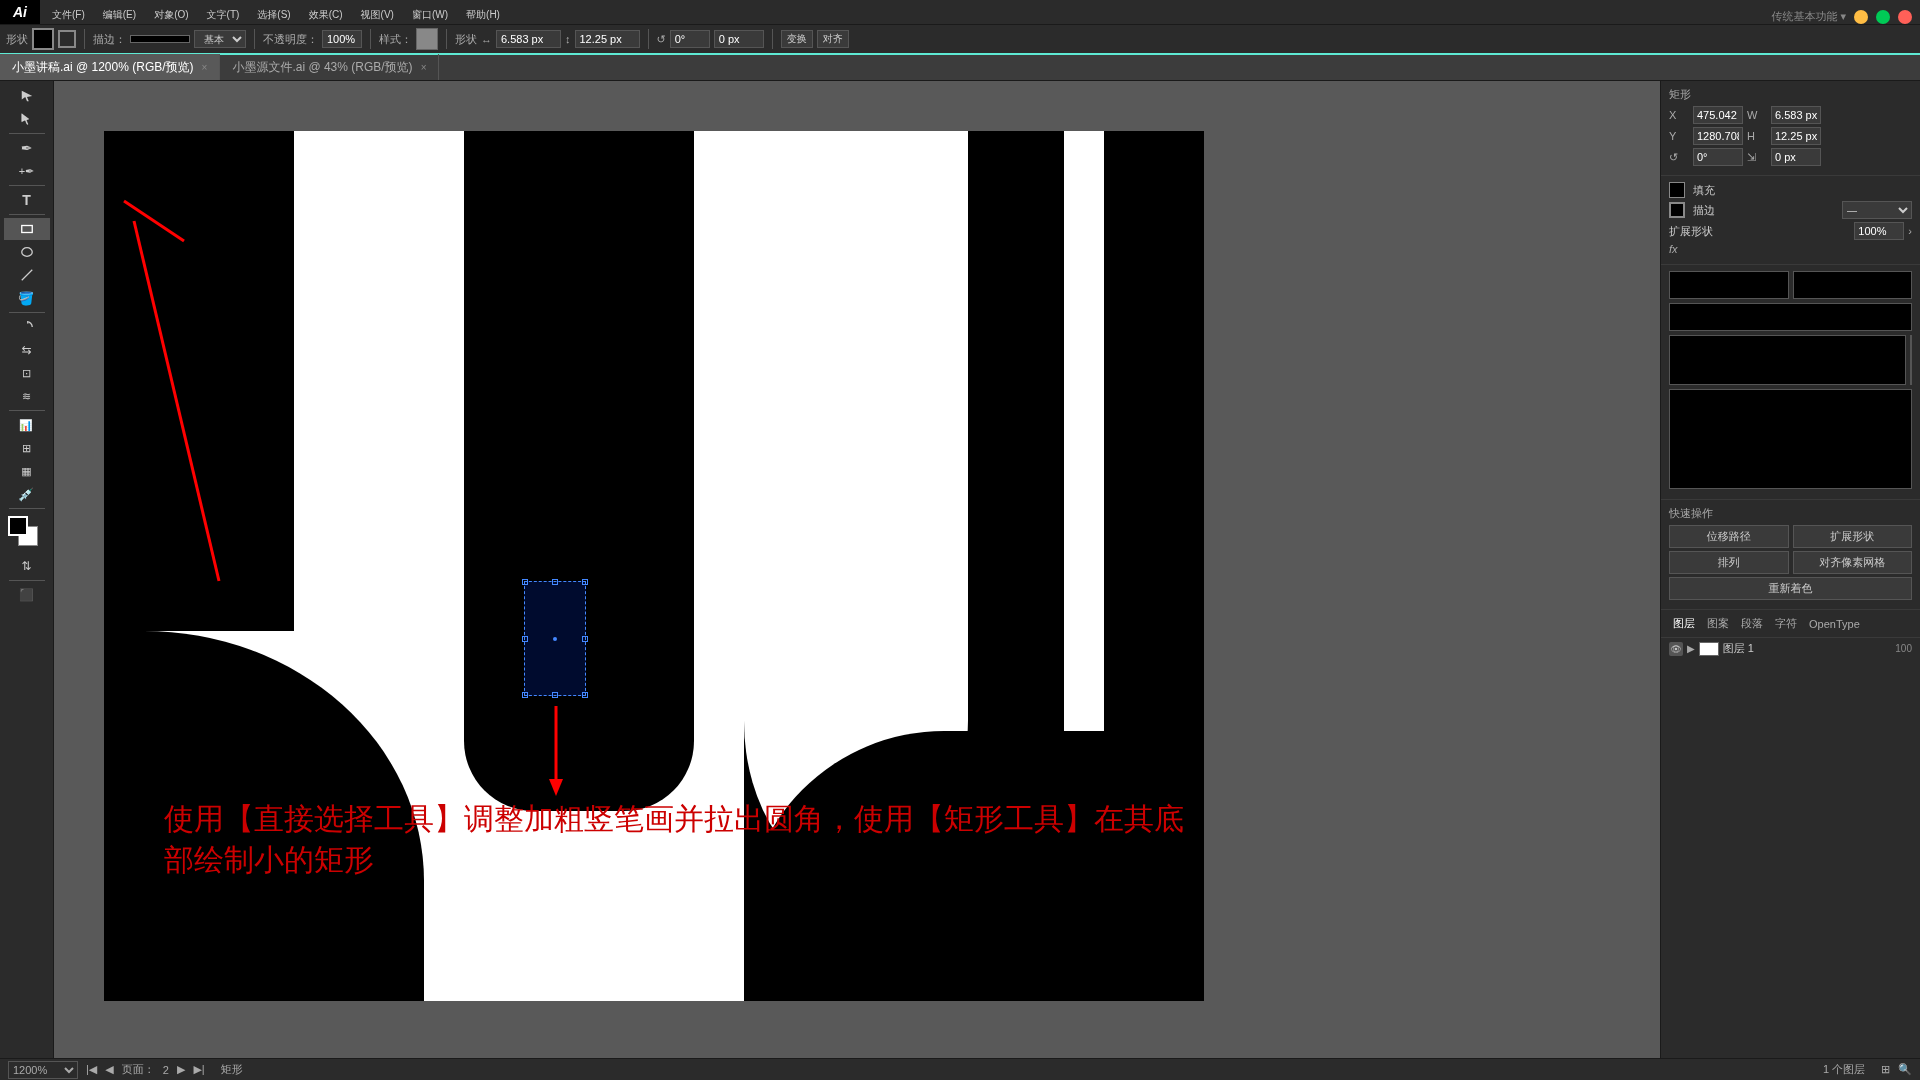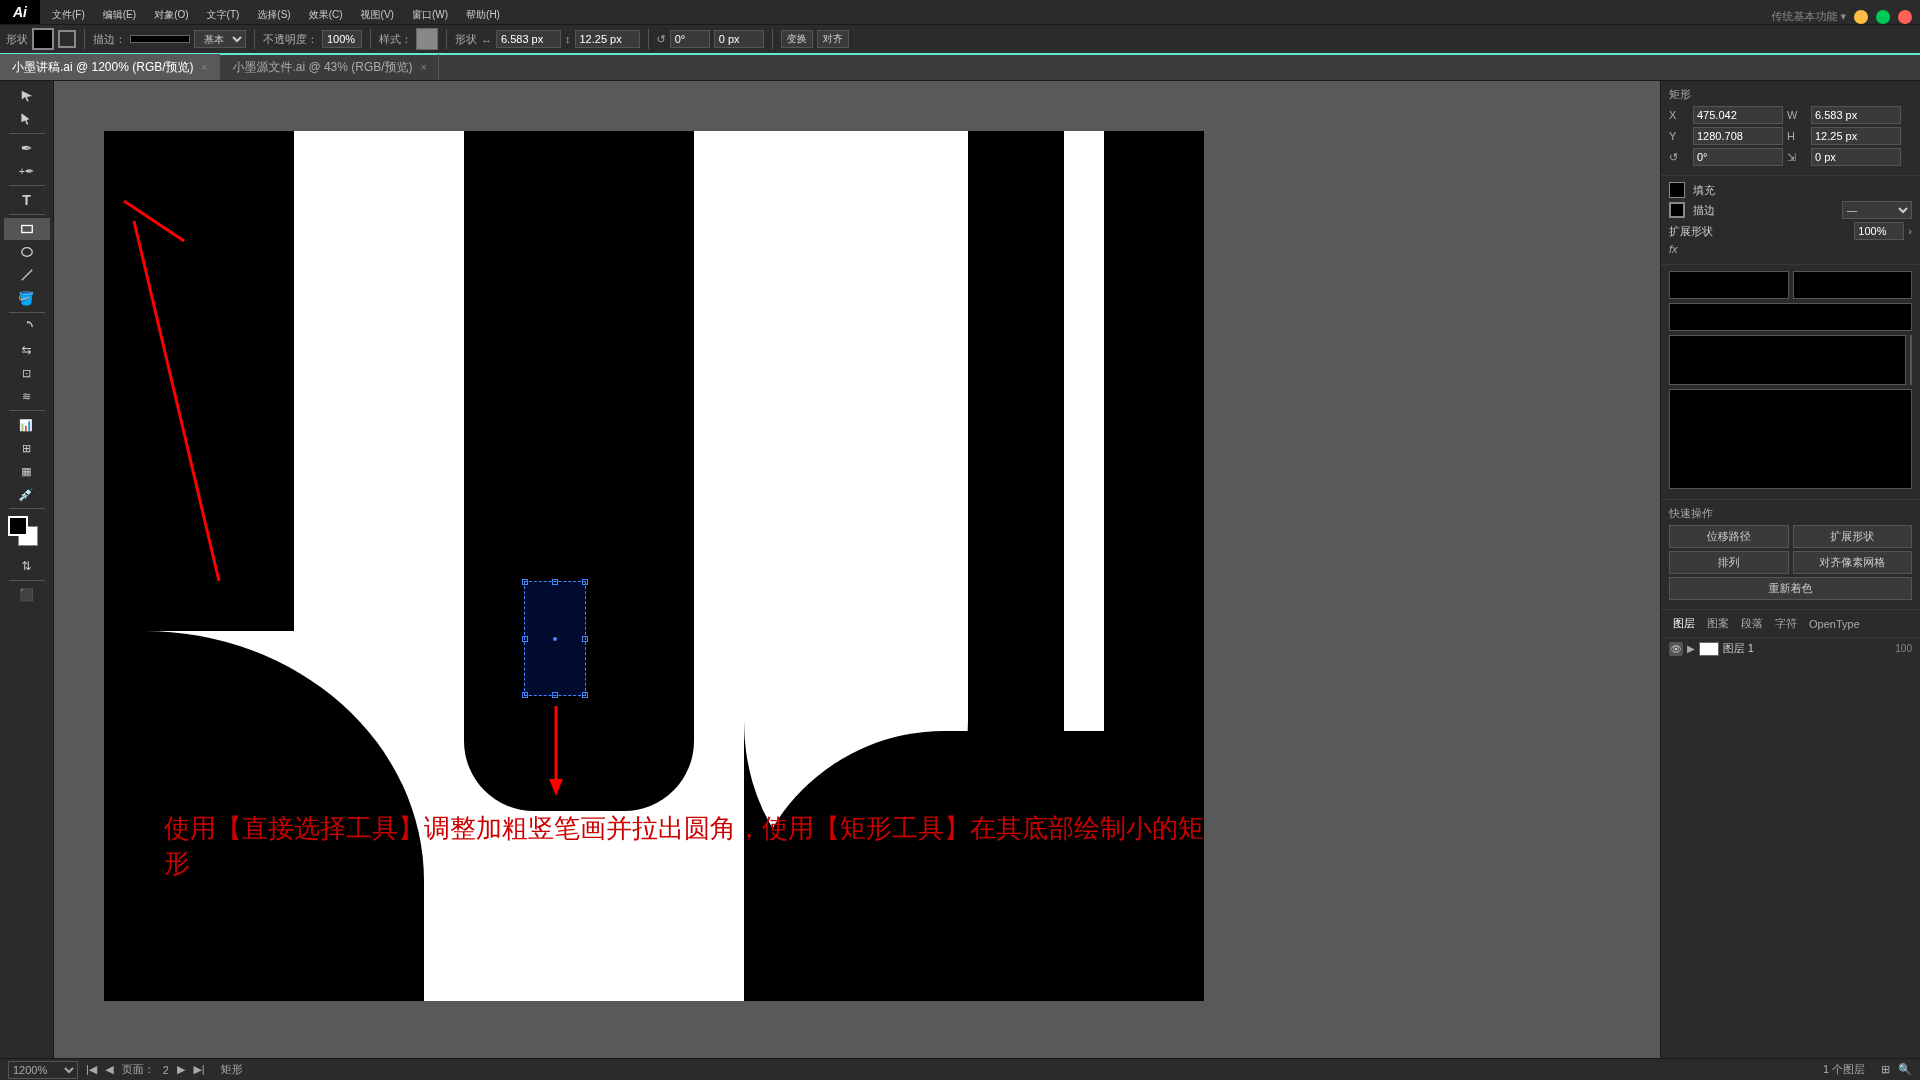--- a/index.html
+++ b/index.html
@@ -82,21 +82,21 @@
     .handle.ml { top: calc(50% - 3px); left: -3px; }
     .handle.mr { top: calc(50% - 3px); right: -3px; }
     .handle.bl { bottom: -3px; left: -3px; }
     .handle.bc { bottom: -3px; left: calc(50% - 3px); }
     .handle.br { bottom: -3px; right: -3px; }
     .center-dot { position: absolute; width: 4px; height: 4px; background: #4488ff; border-radius: 50%; top: calc(50% - 2px); left: calc(50% - 2px); }
 
     
     .instruction-text {
       position: absolute; bottom: 120px; left: 60px;
-      font-size: 26px; color: #cc0000; font-weight: 500;
+      font-size: 30px; color: #cc0000; font-weight: 500;
     }
 
     
     .tooltip-box {
       position: absolute; bottom: 20px; left: 60px;
       background: #f0c040; color: #333; border-radius: 6px;
       padding: 10px 20px; text-align: center; min-width: 160px;
     }
     .tooltip-box .tool-name { font-size: 20px; font-weight: bold; }
     .tooltip-box .shortcut { font-size: 16px; font-weight: normal; }
@@ -108,21 +108,21 @@
       display: flex; flex-direction: column;
     }
     .panel-tabs { display: flex; border-bottom: 1px solid #1a1a1a; }
     .panel-tab { padding: 4px 8px; font-size: 11px; color: #aaa; cursor: pointer; border-right: 1px solid #444; }
     .panel-tab.active { color: #fff; border-bottom: 2px solid #f90; }
 
     .panel-section { padding: 6px 8px; border-bottom: 1px solid #3a3a3a; }
     .panel-section-title { font-size: 11px; color: #aaa; margin-bottom: 4px; }
     .panel-row { display: flex; align-items: center; gap: 4px; margin-bottom: 3px; }
     .panel-label { font-size: 11px; color: #aaa; width: 20px; }
-    .panel-input { background: #3a3a3a; border: 1px solid #555; color: #fff; font-size: 11px; padding: 1px 3px; height: 18px; width: 90px; }
+    .panel-input { background: #3a3a3a; border: 1px solid #555; color: #fff; font-size: 11px; padding: 1px 3px; height: 18px; width: 50px; }
 
     
     .action-btn { background: #3a3a3a; border: 1px solid #555; color: #ccc; font-size: 11px; padding: 3px 8px; cursor: pointer; flex: 1; text-align: center; }
 
     
     .layers-header { display: flex; align-items: center; gap: 4px; padding: 4px 8px; border-bottom: 1px solid #3a3a3a; }
     .layers-tab { font-size: 11px; color: #aaa; cursor: pointer; padding: 2px 4px; }
     .layers-tab.active { color: #fff; }
     .layer-row { display: flex; align-items: center; padding: 3px 8px; gap: 4px; font-size: 11px; color: #ccc; }
     .layer-eye { width: 14px; height: 14px; background: #555; border-radius: 2px; display: flex; align-items: center; justify-content: center; font-size: 9px; cursor: pointer; }

